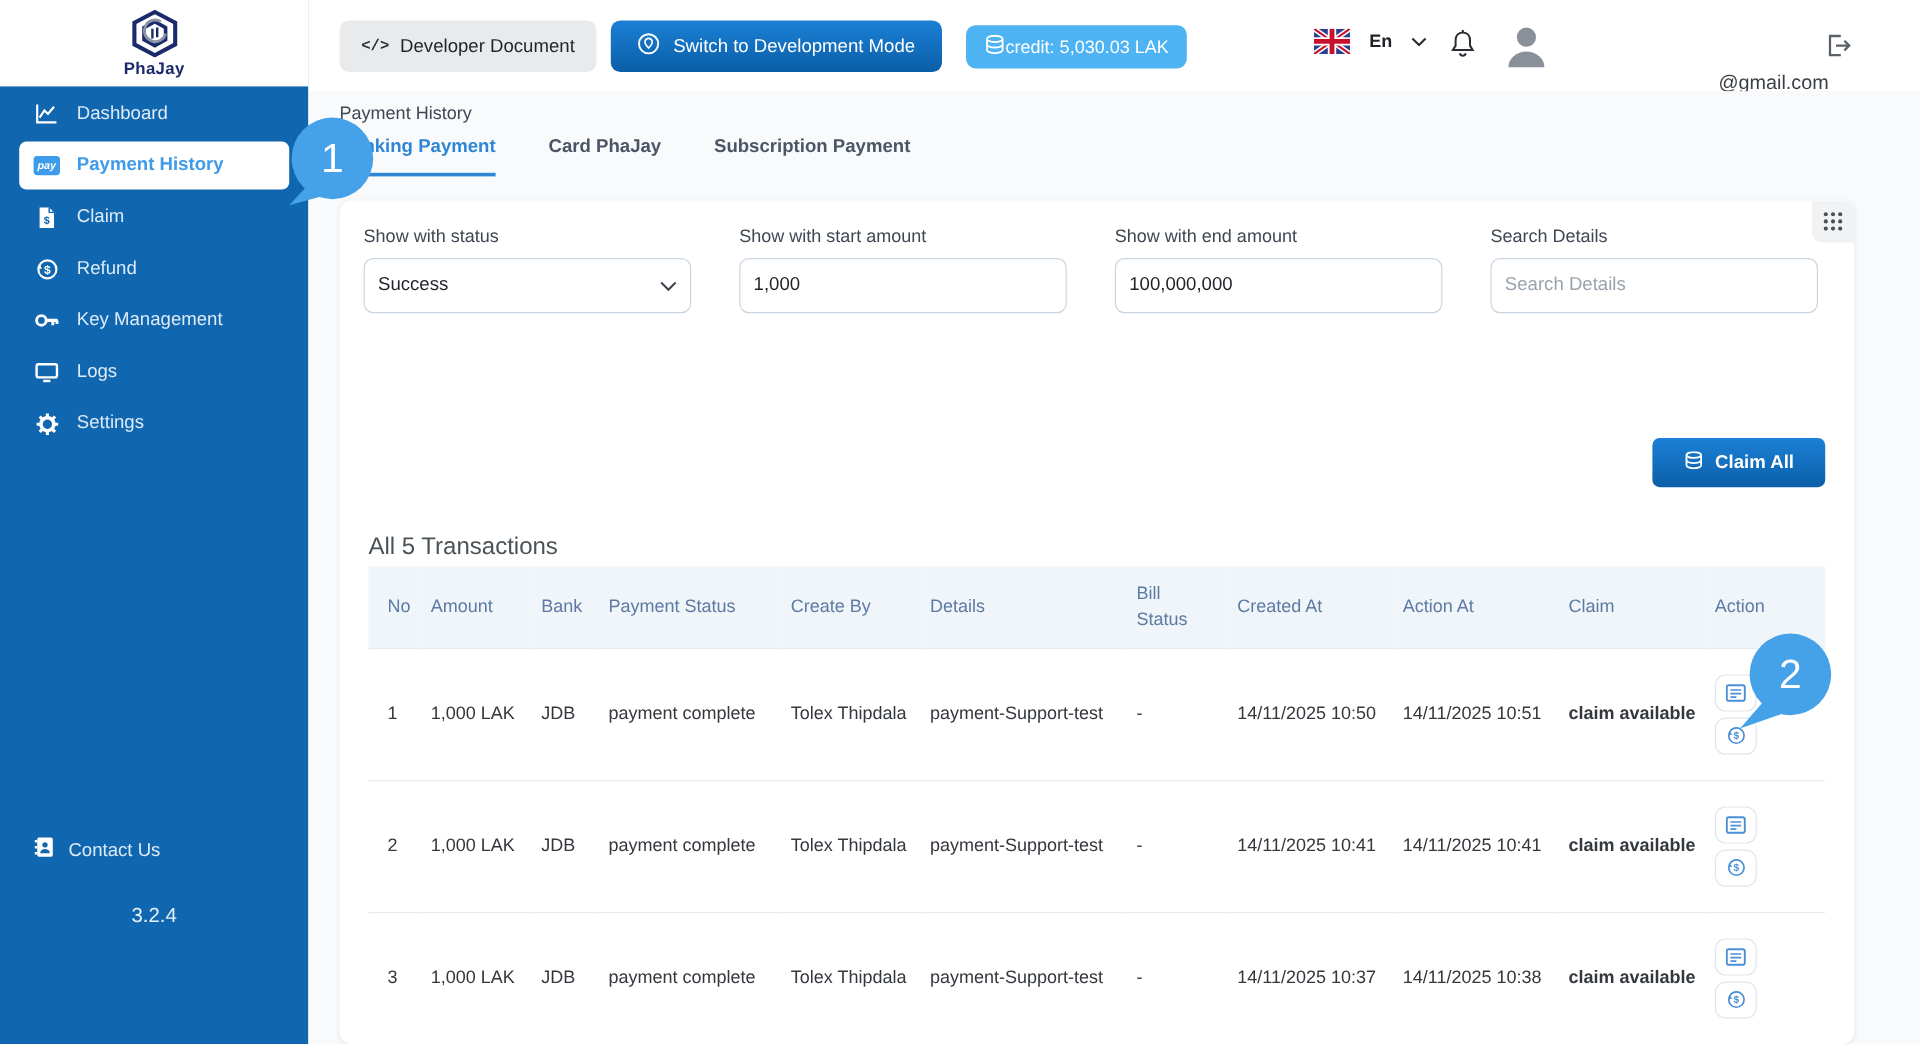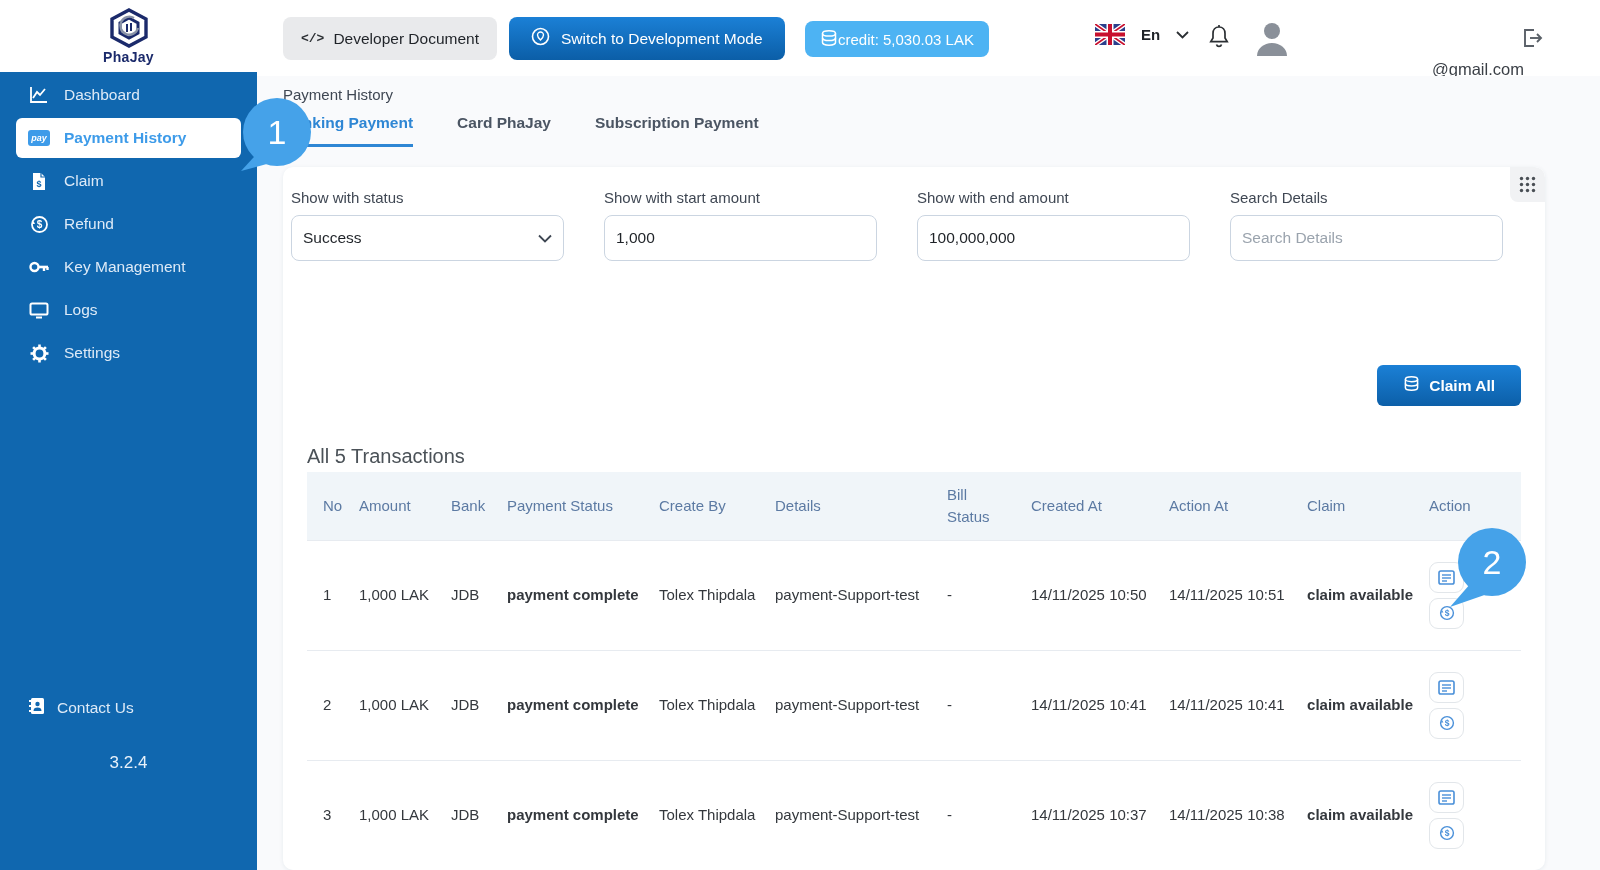--- a/index.html
+++ b/index.html
@@ -58,21 +58,21 @@
   .tab { font-size:15.5px; font-weight:600; color:#4b5563; padding-bottom:12px; cursor:pointer;
          border-bottom:3px solid transparent; }
   .tab.active { color:#2e86d4; font-weight:bold; border-bottom-color:#2e86d4; }
 
   .card { position:absolute; left:26px; top:91px; width:1262px; height:703px; background:#ffffff;
           border-radius:10px; box-shadow:0 1px 4px rgba(30,60,90,.08); overflow:hidden; }
   .drag-grid { position:absolute; right:0; top:0; width:35px; height:35px; background:#f1f2f4;
                border-radius:0 10px 0 8px; display:flex; align-items:center; justify-content:center;
                cursor:pointer; border:none; }
 
-  .filters { position:absolute; left:8px; top:22px; width:1212px; display:grid;
+  .filters { position:absolute; left:20px; top:22px; width:1212px; display:grid;
              grid-template-columns:repeat(4,1fr); gap:40px; }
   .f-label { font-size:15px; color:#3f4753; margin-bottom:9px; }
   .f-select, .f-input { width:100%; height:46px; border:1px solid #cbd5e1; border-radius:8px;
              background:#fff; font-size:15.5px; color:#1f2328; padding:0 11px;
              font-family:"Liberation Sans", sans-serif; }
   .f-select { display:flex; align-items:center; justify-content:space-between; cursor:pointer; }
   .f-input::placeholder { color:#9aa3ad; }
 
   .claim-all { position:absolute; right:24px; top:198px; height:41px; padding:0 26px;
                background:linear-gradient(#1b80d6,#0c5fa8); border:none; border-radius:6px;
@@ -81,21 +81,21 @@
 
   .tx-summary { position:absolute; left:24px; top:278px; font-size:20px; color:#4b5258; }
 
   .tx-table { position:absolute; left:24px; top:305px; width:1214px; border-collapse:collapse; }
   .tx-table thead tr { background:#f0f5f9; }
   .tx-table th { text-align:left; font-weight:400; font-size:15px; color:#5c7aa3;
                  padding:12px 8px; line-height:1.45; }
   .tx-table td { font-size:15px; color:#34383d; padding:21px 8px; line-height:1.5;
                  border-top:1px solid #e7ebf0; vertical-align:middle; }
   .tx-table thead th:first-child, .tx-table td:first-child { padding-left:16px; }
-  .st-green { color:#3cc13b; font-weight:bold; }
+  .st-green { color:#3cc13b; font-weight:normal; }
   .st-claim { color:#15790f; font-weight:bold;text-align:right; }
   .act-wrap { display:flex; flex-direction:column; gap:5px; align-items:flex-start; }
   .act-btn { width:35px; height:31px; border:1px solid #e2e6ea; background:#fff; border-radius:9px;
              display:flex; align-items:center; justify-content:center; cursor:pointer; }
 
   
   .bubble { position:absolute; width:80px; height:80px; z-index:50; pointer-events:none; }
   .bubble .num { position:absolute; left:0; top:0; width:84px; height:70px; display:flex;
                  align-items:center; justify-content:center; color:#fff; font-size:34px; }
 </style>

